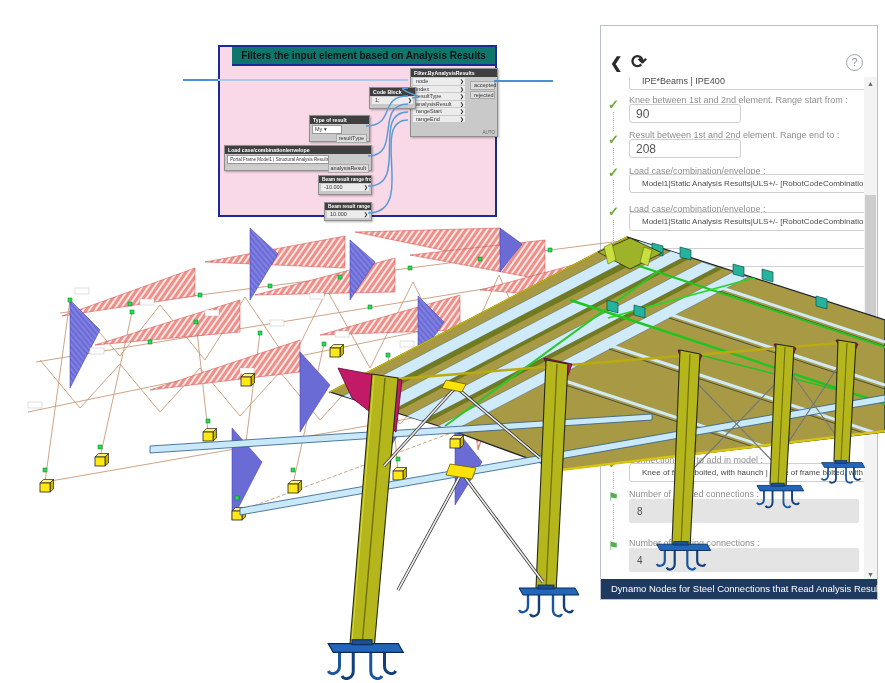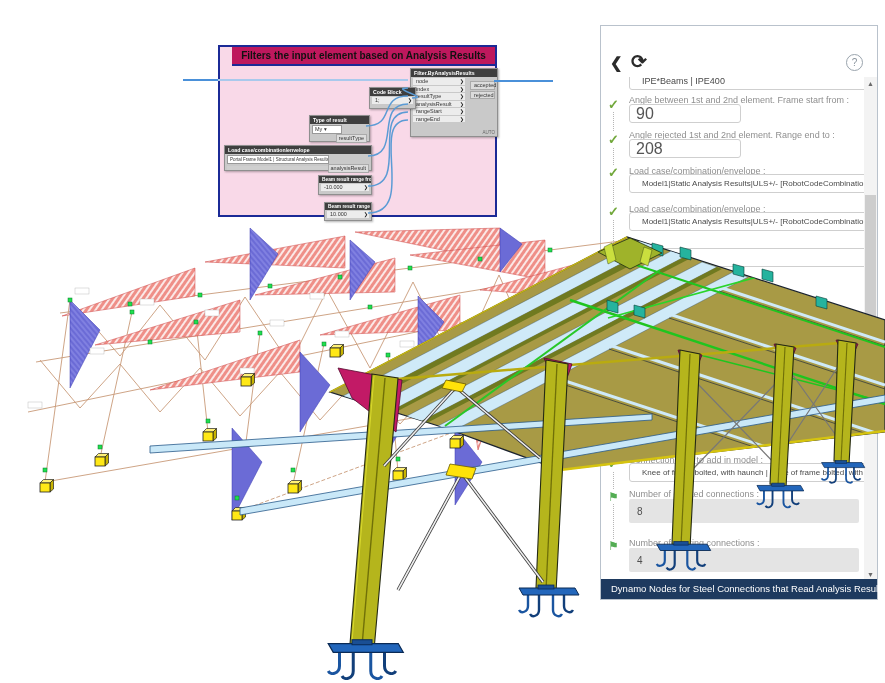--- a/index.html
+++ b/index.html
@@ -16,36 +16,36 @@
   .tbtn{position:absolute;color:#2b2b2b;}
   #help-circle{position:absolute;right:14px;top:5px;width:15px;height:15px;border:1.5px solid #9aa4ad;
                border-radius:50%;text-align:center;font-size:10px;line-height:15px;color:#8a949d;}
   #pcontent{position:absolute;left:0;top:51px;width:276px;height:504px;background:#fff;overflow:hidden;}
   #dotline{position:absolute;left:12px;top:24px;height:444px;border-left:1px dotted #b5b5b5;}
   .chk{position:absolute;left:4px;width:17px;text-align:center;font-size:13px;font-weight:bold;
        color:#72a83c;background:#fff;}
   .flag{position:absolute;left:4px;width:17px;text-align:center;font-size:12px;color:#53ad53;background:#fff;}
   .lbl{position:absolute;left:28px;font-size:9px;color:#8f8f8f;white-space:nowrap;}
   .inp{position:absolute;left:28px;height:19px;border:1px solid #cfcfcf;border-radius:3px;background:#fff;
-       font-size:16px;color:#555;display:flex;align-items:center;padding:0 6px;box-sizing:border-box;}
+       font-size:12px;color:#555;display:flex;align-items:center;padding:0 6px;box-sizing:border-box;}
   .dd{position:absolute;left:28px;height:19px;width:272px;border:1px solid #cfcfcf;border-radius:3px;background:#fff;
       font-size:8px;color:#4a4a4a;display:flex;align-items:center;box-sizing:border-box;
       padding:0 14px 0 12px;white-space:nowrap;overflow:hidden;}
   .dd .arr{position:absolute;right:5px;top:5px;font-size:8px;color:#444;}
   .outbox{position:absolute;left:28px;width:230px;height:24px;background:#e4e4e4;border-radius:2px;
           font-size:10px;color:#4f4f4f;display:flex;align-items:center;padding:0 8px;box-sizing:border-box;}
   #scrolltrack{position:absolute;left:263px;top:0;width:13px;height:504px;background:#f3f3f3;}
   #scrollthumb{position:absolute;left:264px;top:118px;width:11px;height:236px;background:#cdcdcd;}
   .scrollarrow{position:absolute;left:263px;width:13px;text-align:center;font-size:7px;color:#6a6a6a;}
   #panel-footer{position:absolute;left:0;bottom:0;right:0;height:20px;background:#1e3a5f;color:#fff;
                 font-size:9.5px;line-height:20px;padding-left:10px;box-sizing:border-box;white-space:nowrap;}
   
   #graphbox{left:218px;top:45px;width:279px;height:172px;background:#f9d9e8;border:2px solid #1b2a96;
             box-sizing:border-box;z-index:20;}
-  #grouptitle{position:absolute;left:12px;top:0;right:0;height:17px;background:#be185d;border-bottom:2px solid #1b2a96;
+  #grouptitle{position:absolute;left:12px;top:0;right:0;height:17px;background:#0f766e;border-bottom:2px solid #1b2a96;
               font-size:10px;font-weight:bold;color:#111;text-align:center;line-height:17px;white-space:nowrap;overflow:hidden;}
   .node{position:absolute;background:#c9c9c9;border:1px solid #8f8f8f;box-shadow:1px 1px 2px rgba(0,0,0,.3);
         font-size:5.5px;color:#333;}
   .nhead{background:#3f3f3f;color:#fff;font-weight:bold;padding:1px 3px;white-space:nowrap;overflow:hidden;font-size:5.2px;}
   .prow{position:relative;background:#ececec;margin:1px 2px;height:6.5px;line-height:6.5px;padding:0 3px;
         white-space:nowrap;overflow:hidden;}
   .prow .p{position:absolute;right:1px;top:0;font-size:5px;color:#222;}
   .orow{background:#dcdcdc;border:1px solid #aaa;margin:1px;height:6.5px;line-height:6.5px;text-align:right;padding:0 3px;}
   .ndd{display:inline-block;background:#fff;border:1px solid #999;height:7px;line-height:7px;
        padding:0 2px;white-space:nowrap;overflow:hidden;vertical-align:middle;}
@@ -67,27 +67,27 @@
 
     <div id="pcontent">
       <div id="dotline"></div>
 
       <div class="dd" style="top:-6px;">
         <span style="font-size:9px;">IPE*Beams | IPE400</span>
         <span class="arr">▾</span>
       </div>
 
       <span class="chk" style="top:20px;">✓</span>
-      <span class="lbl" style="top:18px;">Angle between 1st and 2nd element. Frame start from :</span>
+      <span class="lbl" style="top:18px;">Knee between 1st and 2nd element. Range start from :</span>
       <div class="inp" style="top:27px;width:112px;">
           <span>90</span>
         </div>
 
       <span class="chk" style="top:55px;">✓</span>
-      <span class="lbl" style="top:53px;">Angle rejected 1st and 2nd element. Range end to :</span>
+      <span class="lbl" style="top:53px;">Result between 1st and 2nd element. Range end to :</span>
       <div class="inp" style="top:62px;width:112px;">
           <span>208</span>
         </div>
 
       <span class="chk" style="top:88px;">✓</span>
       <span class="lbl" style="top:89px;">Load case/combination/envelope :</span>
       <div class="dd" style="top:97px;">
         <span>Model1|Static Analysis Results|ULS+/- [RobotCodeCombination</span>
         <span class="arr">▾</span>
       </div>

